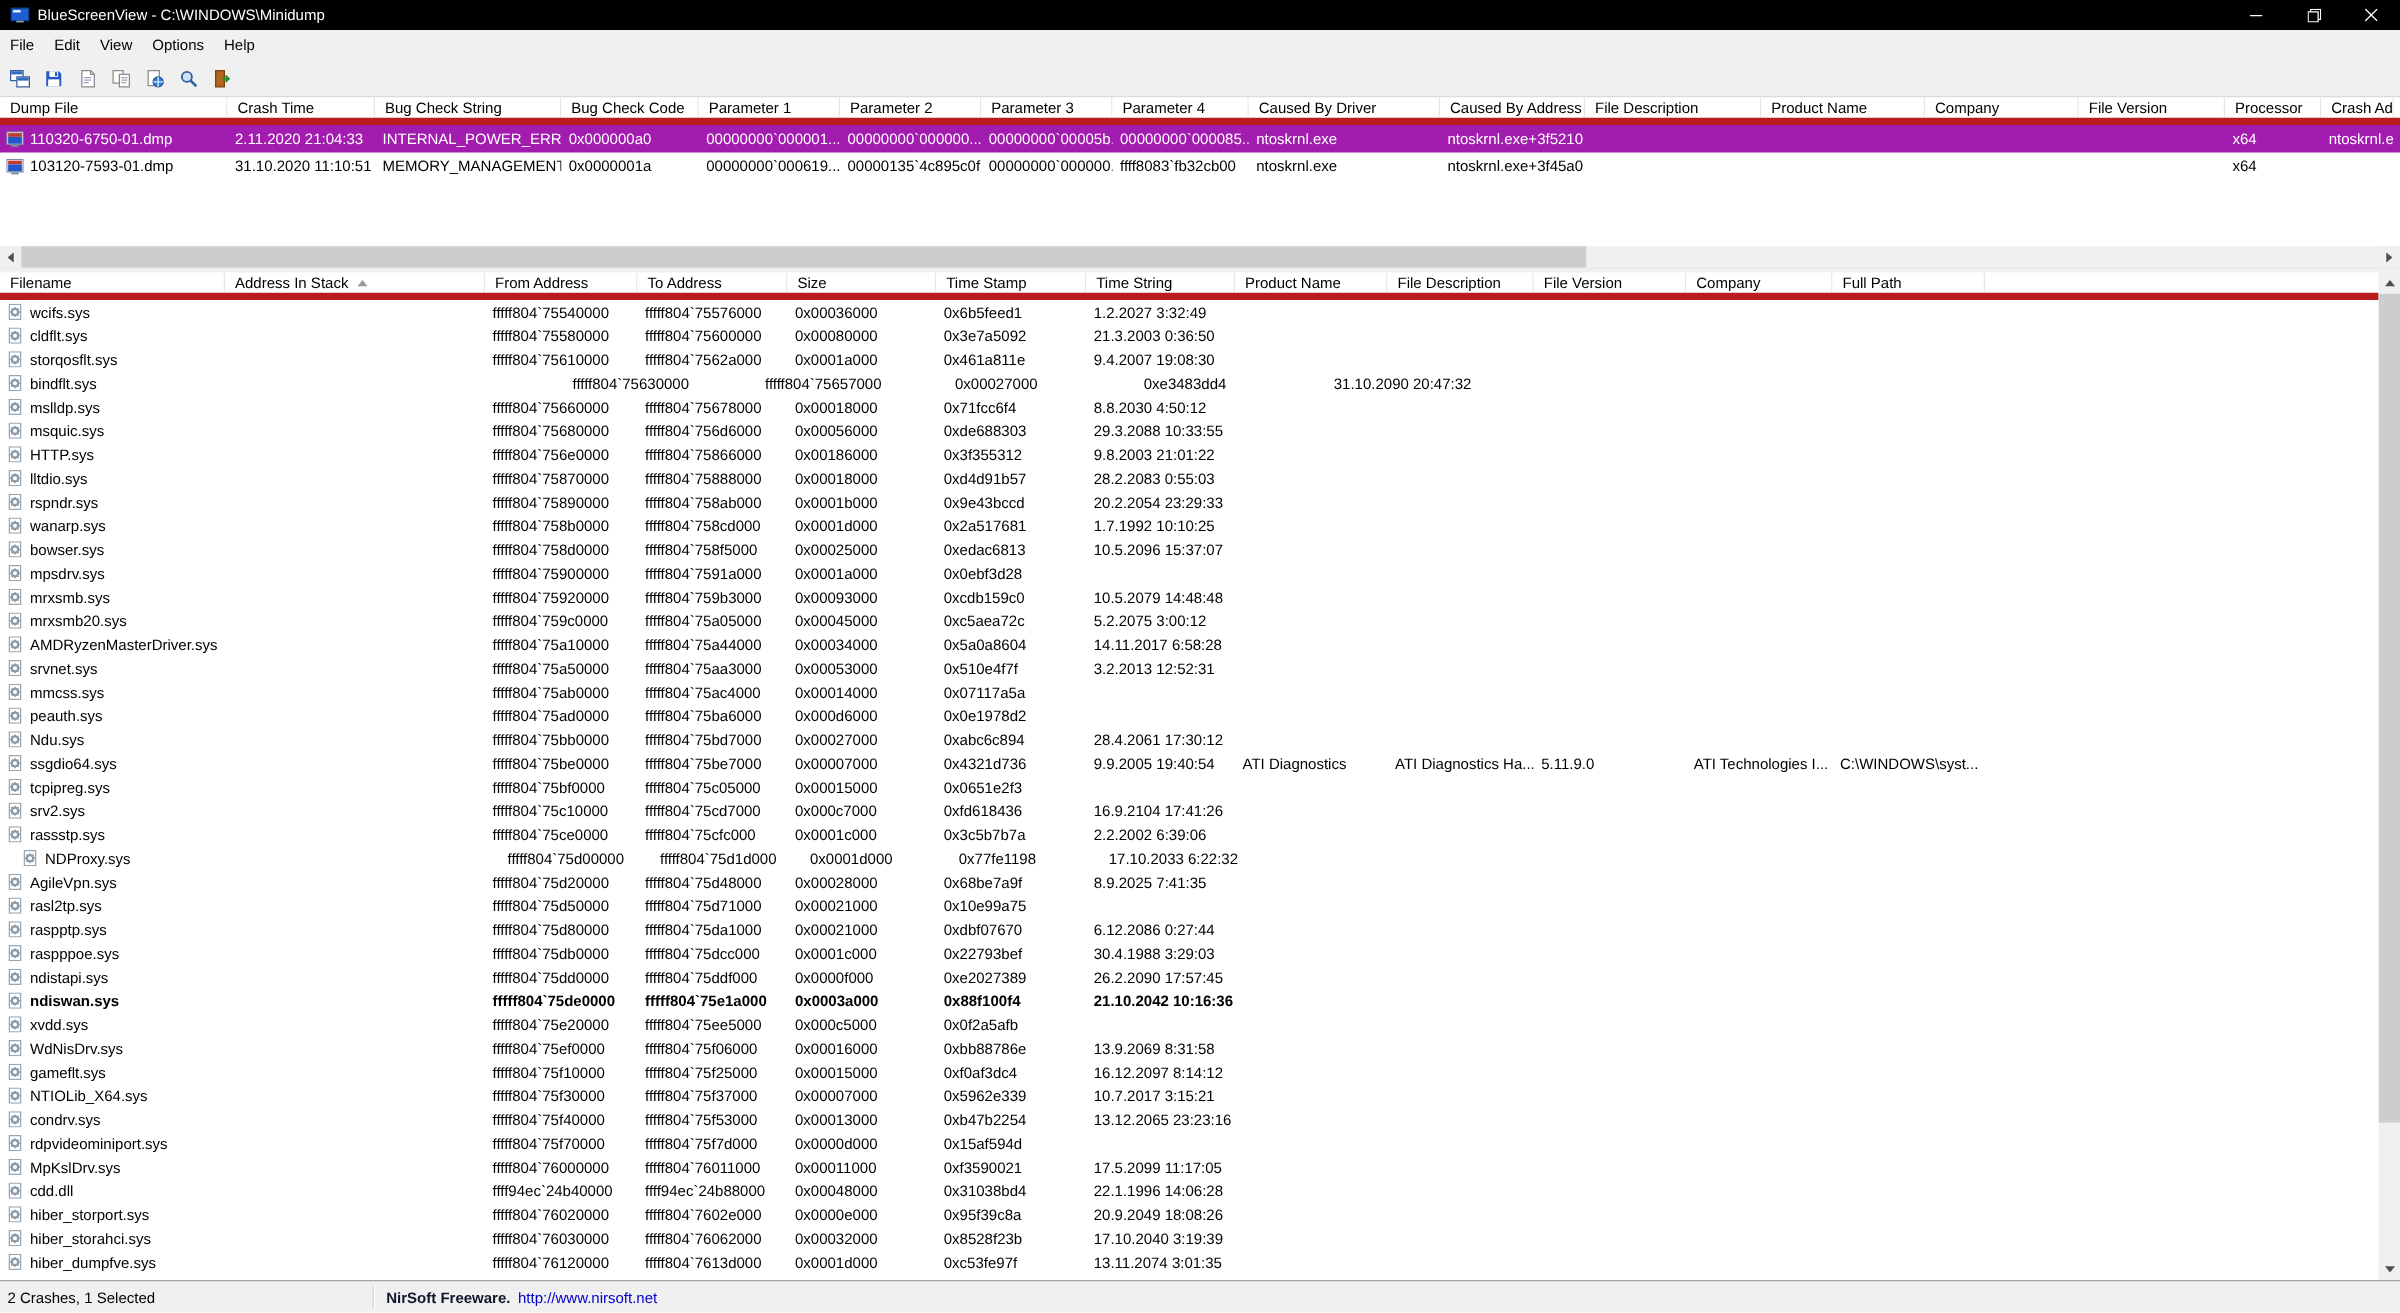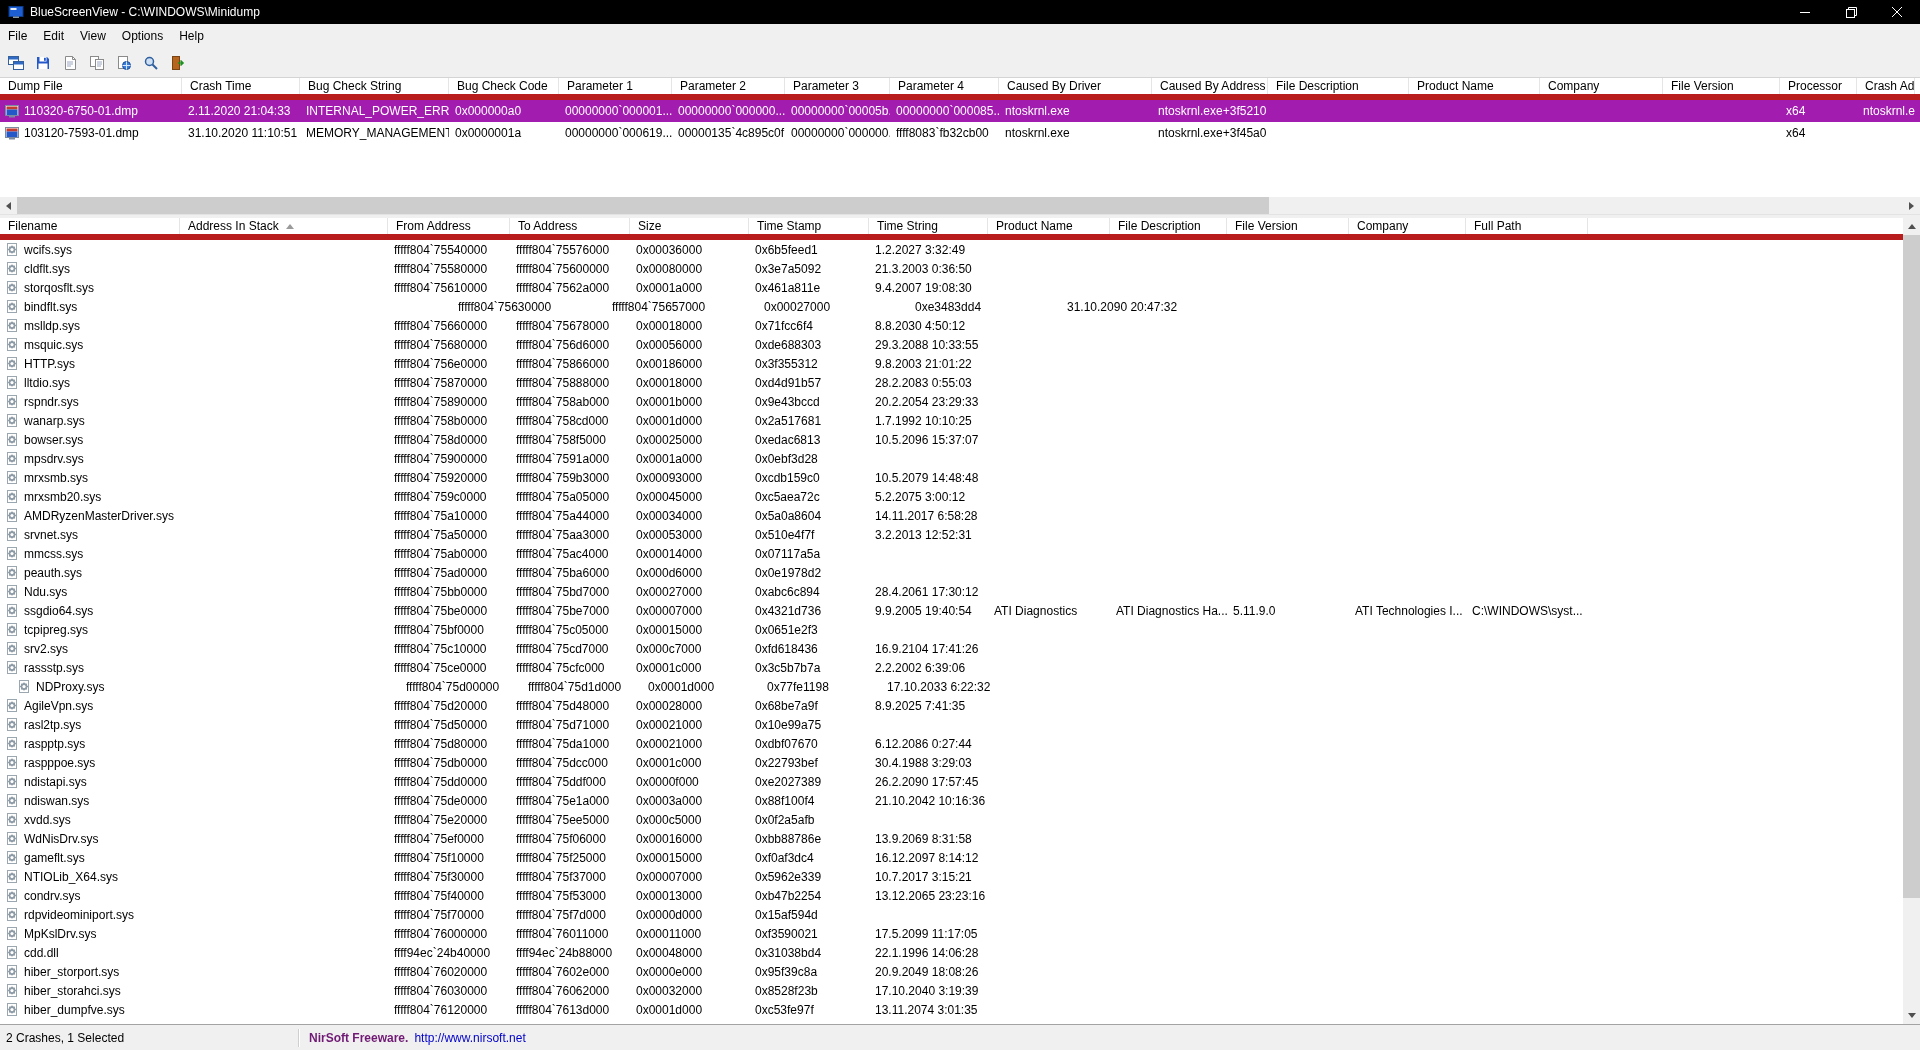--- a/index.html
+++ b/index.html
@@ -52,21 +52,21 @@
   .tri-down  { border-width:5px 4px 0 4px; border-color:#505050 transparent transparent transparent; }
   .sb-thumb { position:absolute; background:#cdcdcd; }
   .hscrollbar .sb-thumb { top:0; height:17px; left:17px; width:1252px; }
   .vscrollbar .sb-thumb { left:0; width:17px; top:17px; height:663px; }
 
   
   .statusbar { height:26px; background:#f0f0f0; border-top:1px solid #a3a3a3; display:flex; align-items:center; flex:0 0 auto; }
   .sb-panel1 { width:298px; padding-left:6px; overflow:hidden; white-space:nowrap; }
   .sb-sep { width:1px; height:18px; background:#cfcfcf; box-shadow:1px 0 0 #ffffff; flex:0 0 auto; }
   .sb-panel2 { padding-left:10px; display:flex; gap:6px; align-items:center; white-space:nowrap; }
-  .brand { color:#701a75; font-weight:bold; }
+  .brand { color:#0f172a; font-weight:bold; }
   .url { color:#0000cc; }
 </style>
 </head>
 <body>
 
 <div class="window">
 
   <div class="titlebar">
     <span class="app-icon">
       <svg width="16" height="16" viewBox="0 0 16 16">
@@ -986,21 +986,21 @@
             <div class="tcell">0x0000f000</div>
             <div class="tcell">0xe2027389</div>
             <div class="tcell">26.2.2090 17:57:45</div>
             <div class="tcell"></div>
             <div class="tcell"></div>
             <div class="tcell"></div>
             <div class="tcell"></div>
             <div class="tcell"></div>
             <div class="tcell"></div>
           </div>
-          <div class="trow" style="grid-template-columns: 180px 208px 122px 120px 119px 120px 119px 122px 117px 122px 117px 122px minmax(0px, 1fr);">
+          <div class="trow" style="grid-template-columns: 180px 208px 122px 120px 119px 120px 119px 122px 117px 122px 117px 122px minmax(0px, 1fr); font-weight: bold;">
             <div class="tcell first">
               <svg width="14" height="13" viewBox="0 0 14 13">
                 <rect x="2.5" y="0.5" width="9" height="12" fill="#ffffff" stroke="#9aa7b0"></rect>
                 <rect x="4" y="3.6" width="6" height="6" fill="#8d9ba6" transform="rotate(45 7 6.6)"></rect>
                 <rect x="4" y="3.6" width="6" height="6" fill="#8d9ba6"></rect>
                 <circle cx="7" cy="6.6" r="1.6" fill="#ffffff"></circle>
               </svg>
               <span>ndiswan.sys</span>
             </div>
             <div class="tcell"></div>

